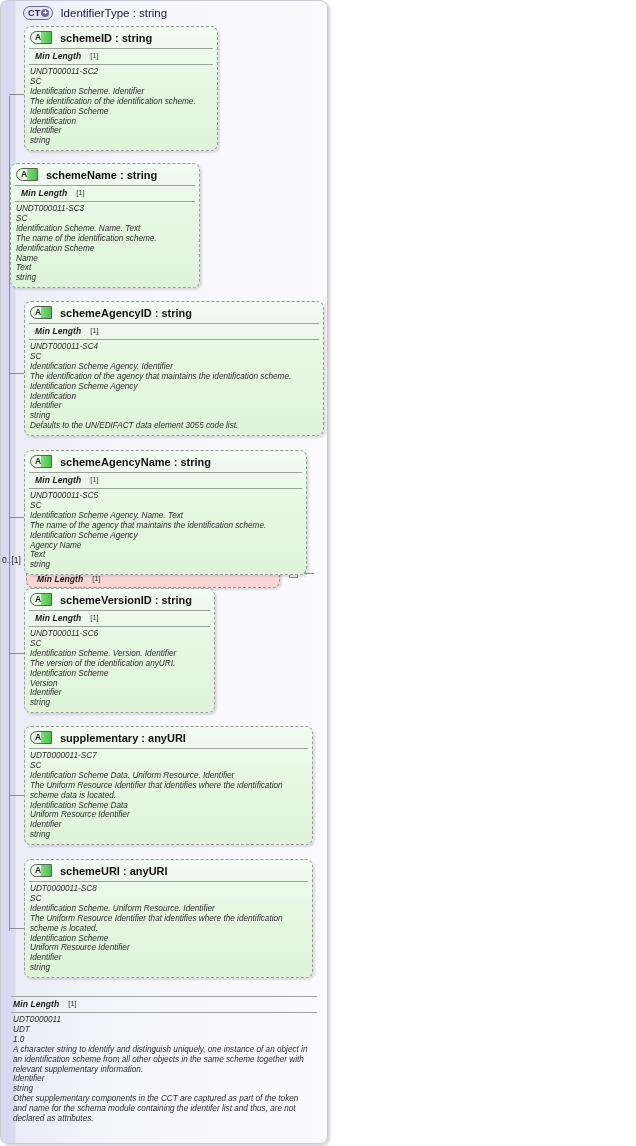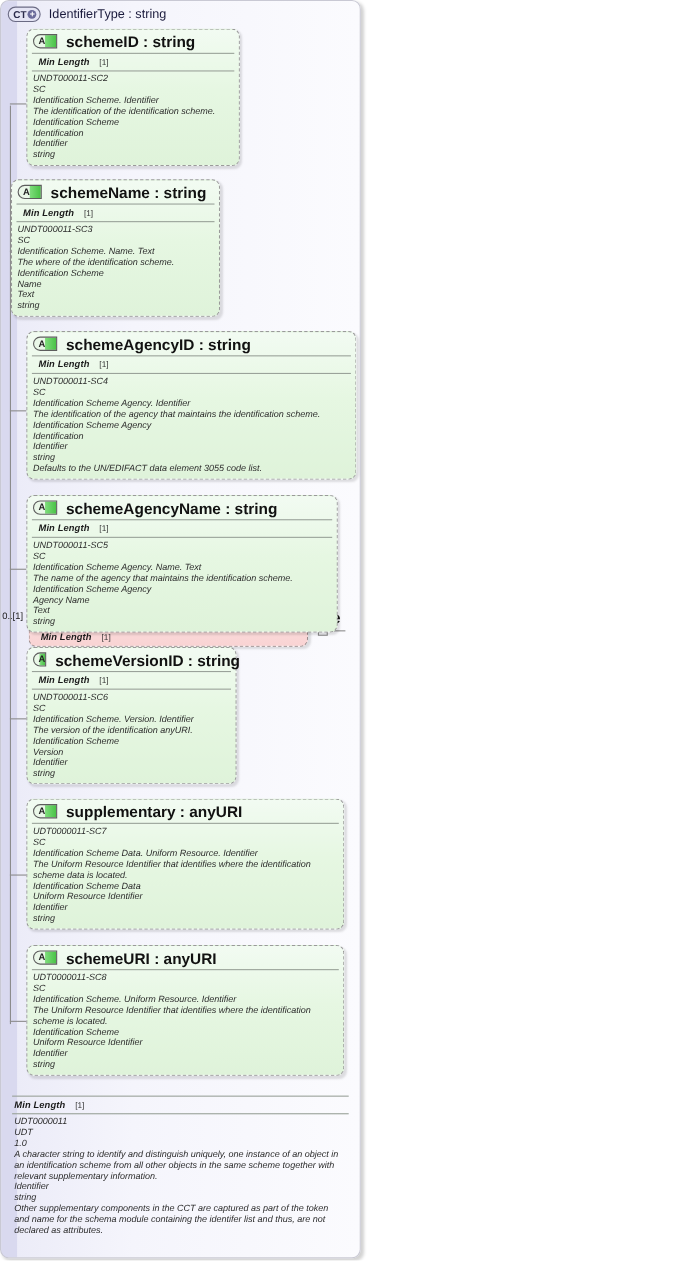--- a/index.html
+++ b/index.html
@@ -36,21 +36,21 @@
     background: linear-gradient(to right, #d9d9ef 0px, #d9d9ef 14px, #ececf8 15px, #f5f5fc 120px, #fbfbfe 100%);
     box-shadow: 2px 2px 3px rgba(0,0,0,0.18);
   }
   #ct-header {
     position: absolute;
     left: 0; top: 0;
     height: 26px;
     width: 100%;
     display: flex;
     align-items: center;
-    padding-left: 7px;
+    padding-left: 23px;
     box-sizing: border-box;
   }
   .ct-badge {
     display: inline-block;
     box-sizing: border-box;
     border: 1px solid #6b6b84;
     border-radius: 7px;
     background: #e4e4f4;
     color: #2a2a4a;
     font-size: 9px;
@@ -106,34 +106,34 @@
     background: linear-gradient(to right, #eaf7e8 0%, #eaf7e8 48%, #7ddc7a 52%, #49c246 100%);
     color: #222;
     font-size: 8.5px;
     font-weight: bold;
     line-height: 11px;
     text-align: left;
     padding-left: 4px;
     position: relative;
   }
   .node-title {
-    font-size: 14px;
+    font-size: 11px;
     font-weight: bold;
     color: #111;
     margin-left: 8px;
     white-space: nowrap;
   }
   .sep {
     height: 1px;
     background: #9aa29a;
     margin: 0 4px;
   }
   .facet-row {
     display: flex;
-    align-items: center;
+    align-items: flex-start;
     padding: 2px 0 3px 10px;
     font-size: 8.5px;
     font-style: italic;
     color: #1a1a1a;
   }
   .facet-name { font-weight: bold; letter-spacing: .1px; }
   .facet-val  { margin-left: 9px; font-style: normal; font-size: 7.5px; color: #333; }
   .doc {
     padding: 2px 6px 4px 5px;
     font-size: 8.2px;
@@ -249,21 +249,21 @@
         <div class="sep"></div>
         <div class="facet-row">
           <span class="facet-name">Min Length</span>
           <span class="facet-val">[1]</span>
         </div>
         <div class="sep"></div>
         <div class="doc">
           <div>UNDT000011-SC3</div>
           <div>SC</div>
           <div>Identification Scheme. Name. Text</div>
-          <div>The where of the identification scheme.</div>
+          <div>The name of the identification scheme.</div>
           <div>Identification Scheme</div>
           <div>Name</div>
           <div>Text</div>
           <div>string</div>
         </div>
       </div>
       <div class="hline" style="left: 9px; top: 373px; width: 15px;"></div>
       <div class="node attr-node" style="left: 24px; top: 301px; width: 300px;">
         <div class="attr-head">
           <span class="a-badge">A</span>

